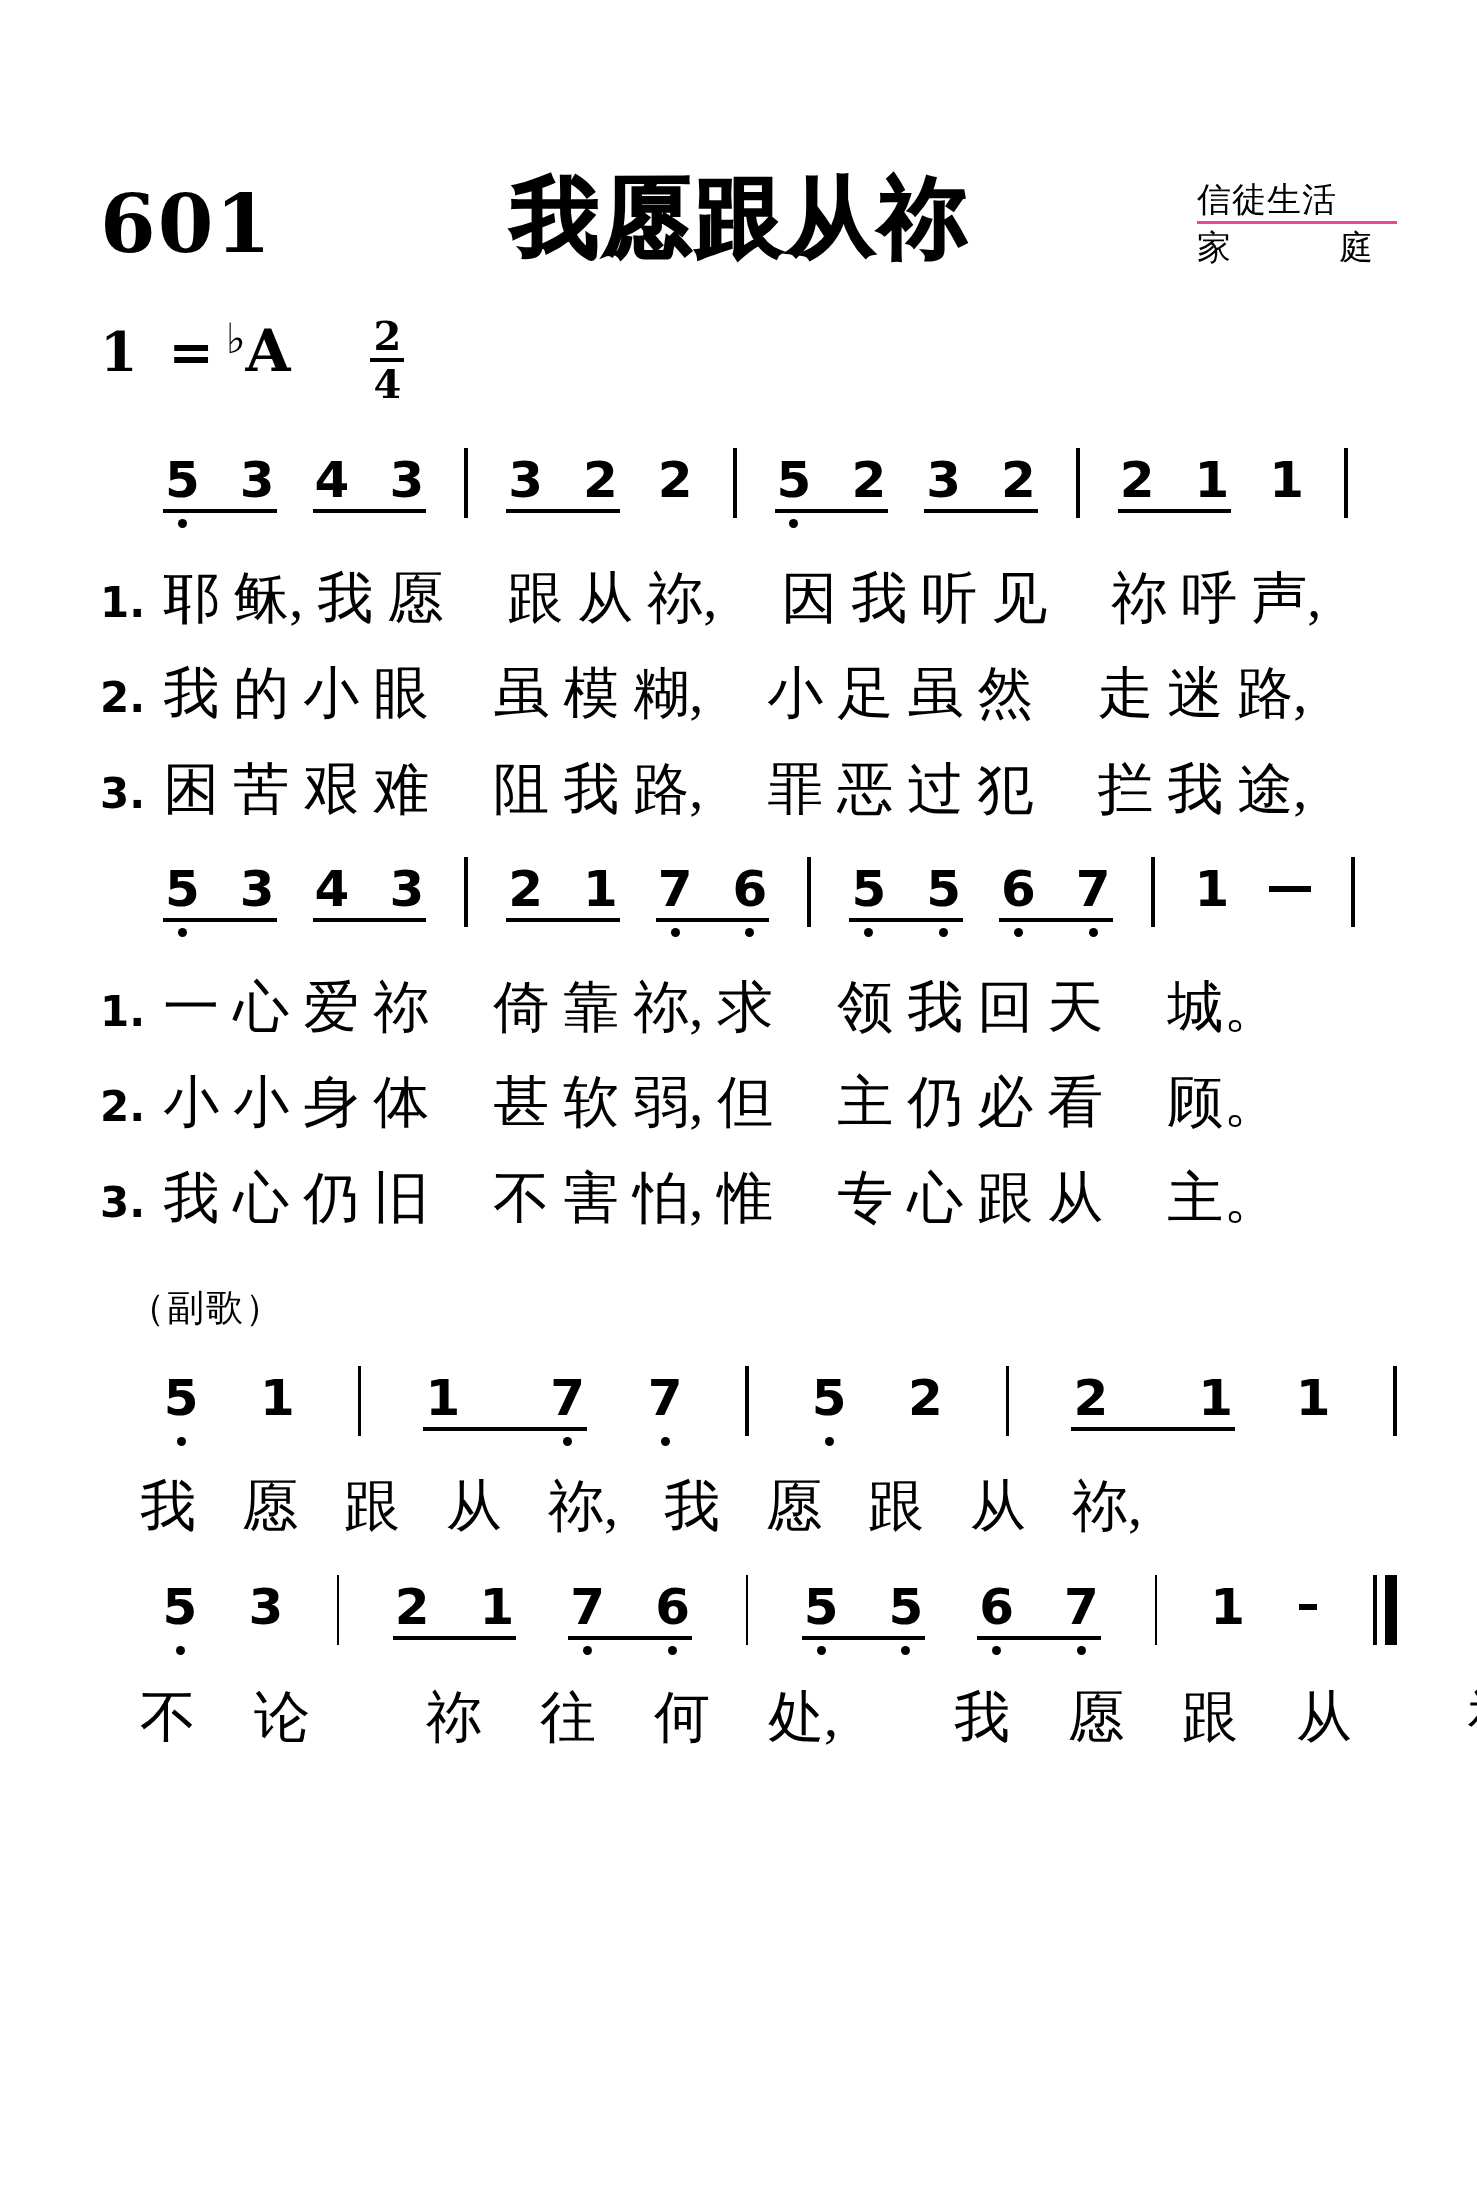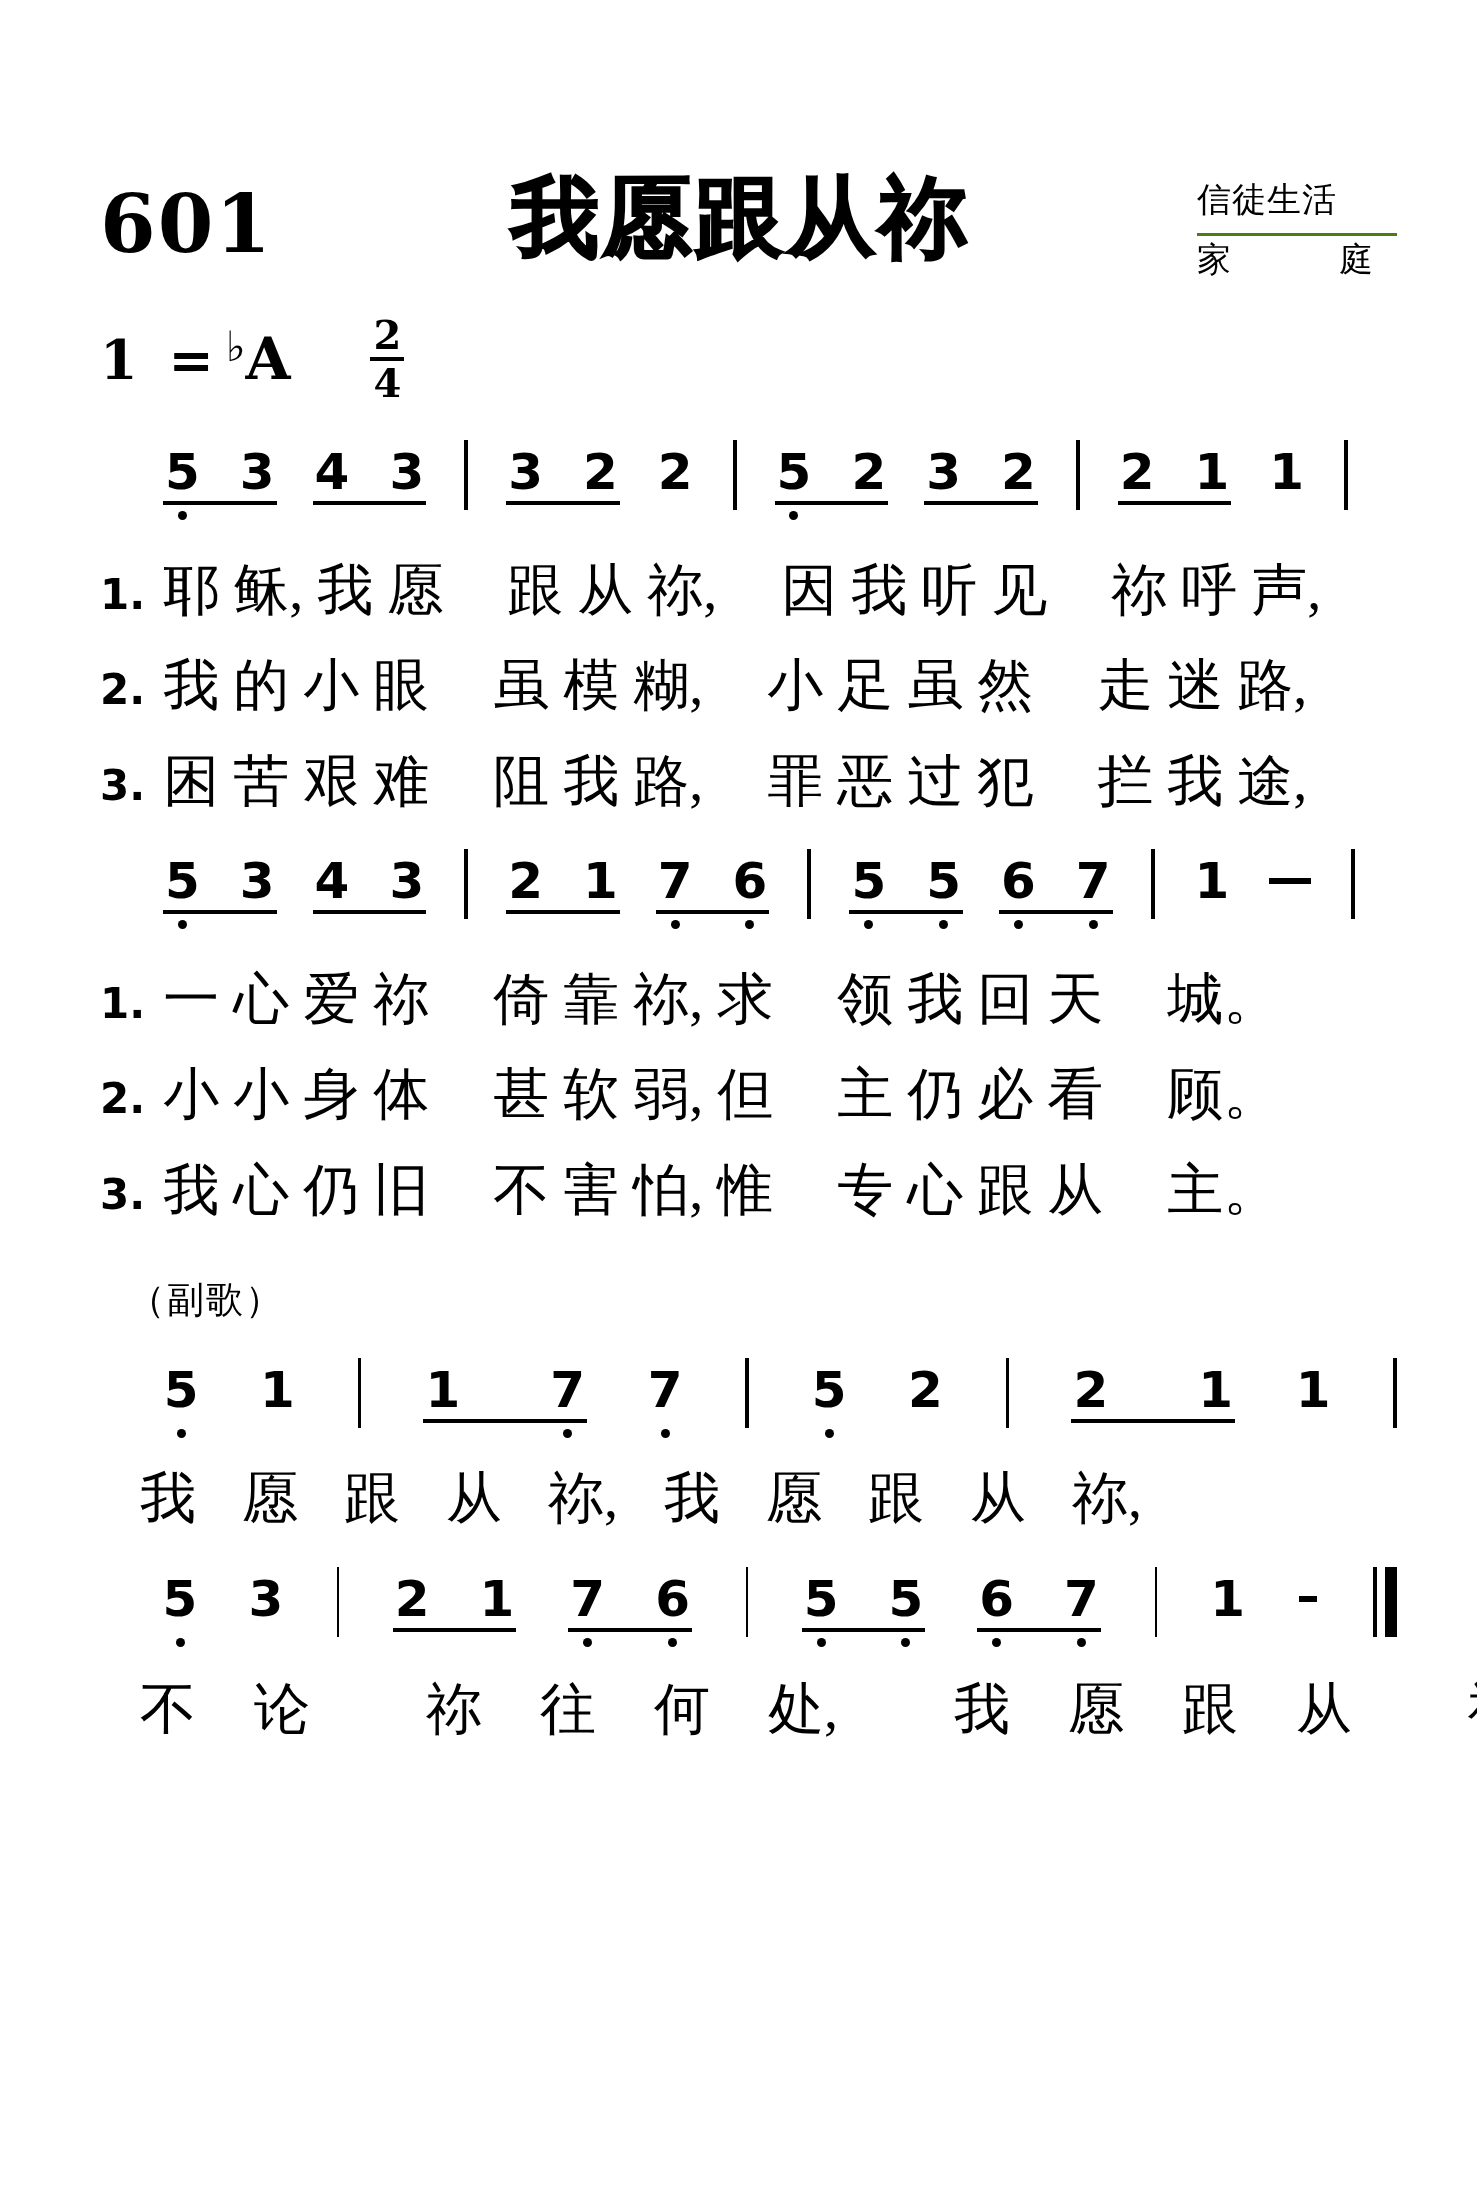--- a/index.html
+++ b/index.html
@@ -14,24 +14,24 @@
   .hymn-number {
     width:185px; font-family:"DejaVu Serif", serif;
     font-weight:bold; font-size:80px; line-height:1; letter-spacing:2px; margin-top:14px;
   }
   .hymn-title {
     flex:1; text-align:center; font-family:"DejaVu Sans", sans-serif;
     font-weight:900; font-size:88px; line-height:1.1; letter-spacing:4px;
     -webkit-text-stroke:2px #000;
   }
   .category { width:200px; margin-top:10px; font-size:34px; line-height:1.2; }
-  .cat-top { border-bottom:3px solid #4d7c0f; padding-bottom:12px; letter-spacing:1px; white-space:nowrap; }
+  .cat-top { border-bottom:3px solid #ec4899; padding-bottom:0; letter-spacing:1px; white-space:nowrap; }
   .cat-bottom { display:flex; justify-content:space-between; margin-top:4px; padding-right:24px; }
   
-  .key-line { display:flex; align-items:center; margin-top:28px; height:100px; }
+  .key-line { display:flex; margin-top:48px; height:100px; }
   .key-main { font-family:"DejaVu Serif", serif; font-weight:bold; font-size:54px; letter-spacing:6px; }
   .key-main .flat { font-size:42px; position:relative; top:-18px; letter-spacing:0; margin:0 0 0 6px; }
   .key-main .keyletter { font-size:58px; letter-spacing:0; }
   .timesig { display:inline-flex; flex-direction:column; align-items:center; margin-left:80px; }
   .ts-top,.ts-bottom { font-family:"DejaVu Serif", serif; font-weight:bold; font-size:40px; line-height:0.95; }
   .ts-line { width:34px; height:4px; background:#000; margin:3px 0; }
   
   .music-line { display:flex; align-items:flex-start; margin-left:65px; height:84px; }
   .music-line { gap:40px; }
   .music-line[data-line="2"] { gap:64px; }

